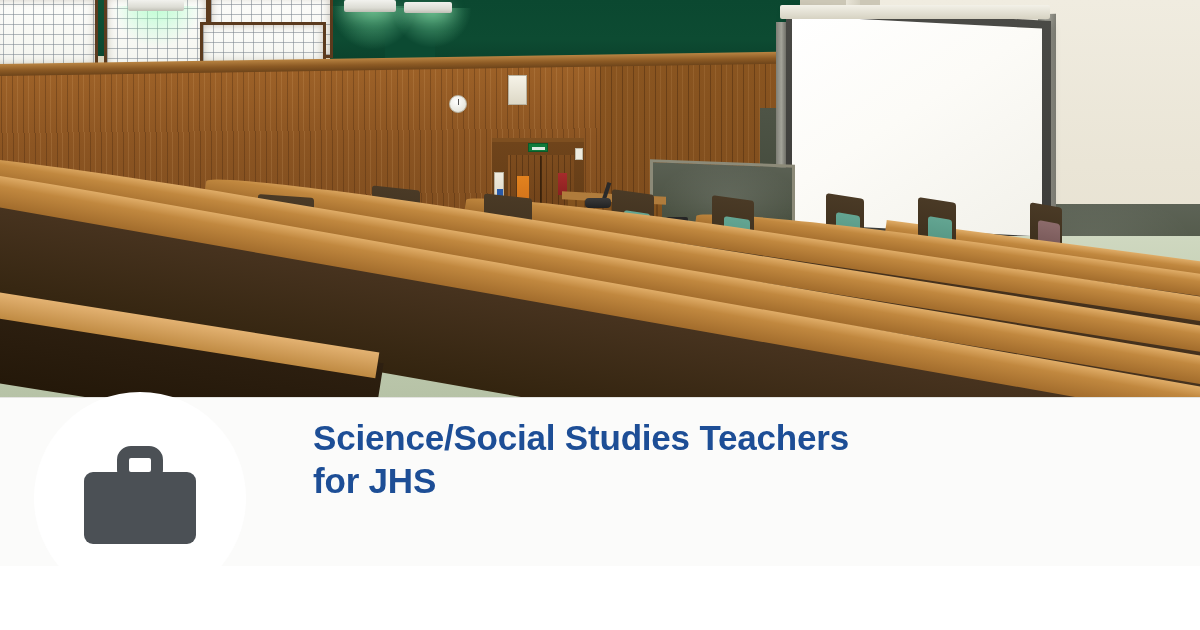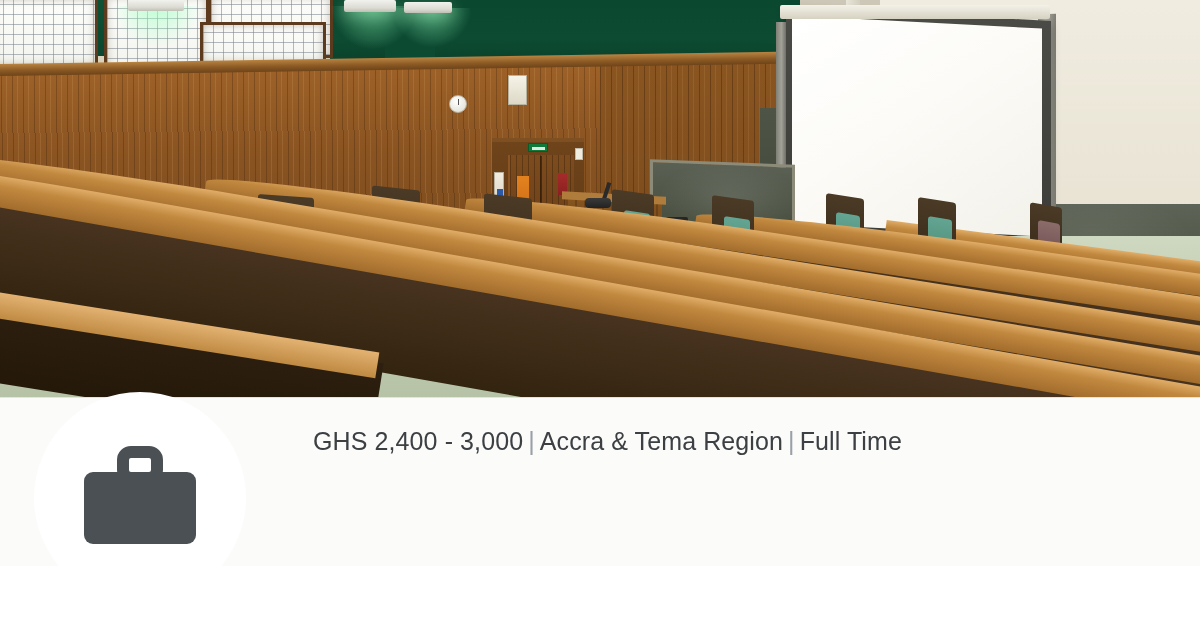--- a/index.html
+++ b/index.html
@@ -583,22 +583,23 @@
     <div class="bench-face" style="left:-180px; top:286px; width:1400px; height:110px; transform:rotate(10deg); border-radius:20% 0 0 0/18% 0 0 0;"></div>
     <div class="bench-top" style="left:-190px; top:266px; width:1410px; height:32px; transform:rotate(10deg); border-radius:20% 0 0 0/44% 0 0 0;"></div>
 
     <div class="ph-layer" style="left:-40px; top:330px; width:420px; height:80px; background:linear-gradient(180deg,#2e2011 0%, #241809 100%); transform:rotate(9deg);"></div>
     <div class="ph-layer" style="left:-60px; top:318px; width:440px; height:26px; background:linear-gradient(180deg,#e3b272 0%, #bf8a42 100%); transform:rotate(9deg);"></div>
 
   </div>
 
   <div class="card">
     <div class="card-text">
-      <div class="job-meta">
-        <span>GHS 2,400 - 3,000</span><span class="sep">|</span><span>Accra &amp; Tema Region</span><span class="sep">|</span><span>Full Time</span>
+      <div class="job-title">
+        <div>Science/Social Studies Teachers</div>
+        <div>for JHS</div>
       </div>
     </div>
   </div>
 
 
   <div class="badge">
     <span>
       <svg width="116" height="104" viewBox="0 0 116 104" aria-hidden="true">
         <rect x="41" y="6" width="34" height="26" rx="8" ry="8" fill="none" stroke="#4b5055" stroke-width="12"></rect>
         <rect x="2" y="26" width="112" height="72" rx="9" ry="9" fill="#4b5055"></rect>

